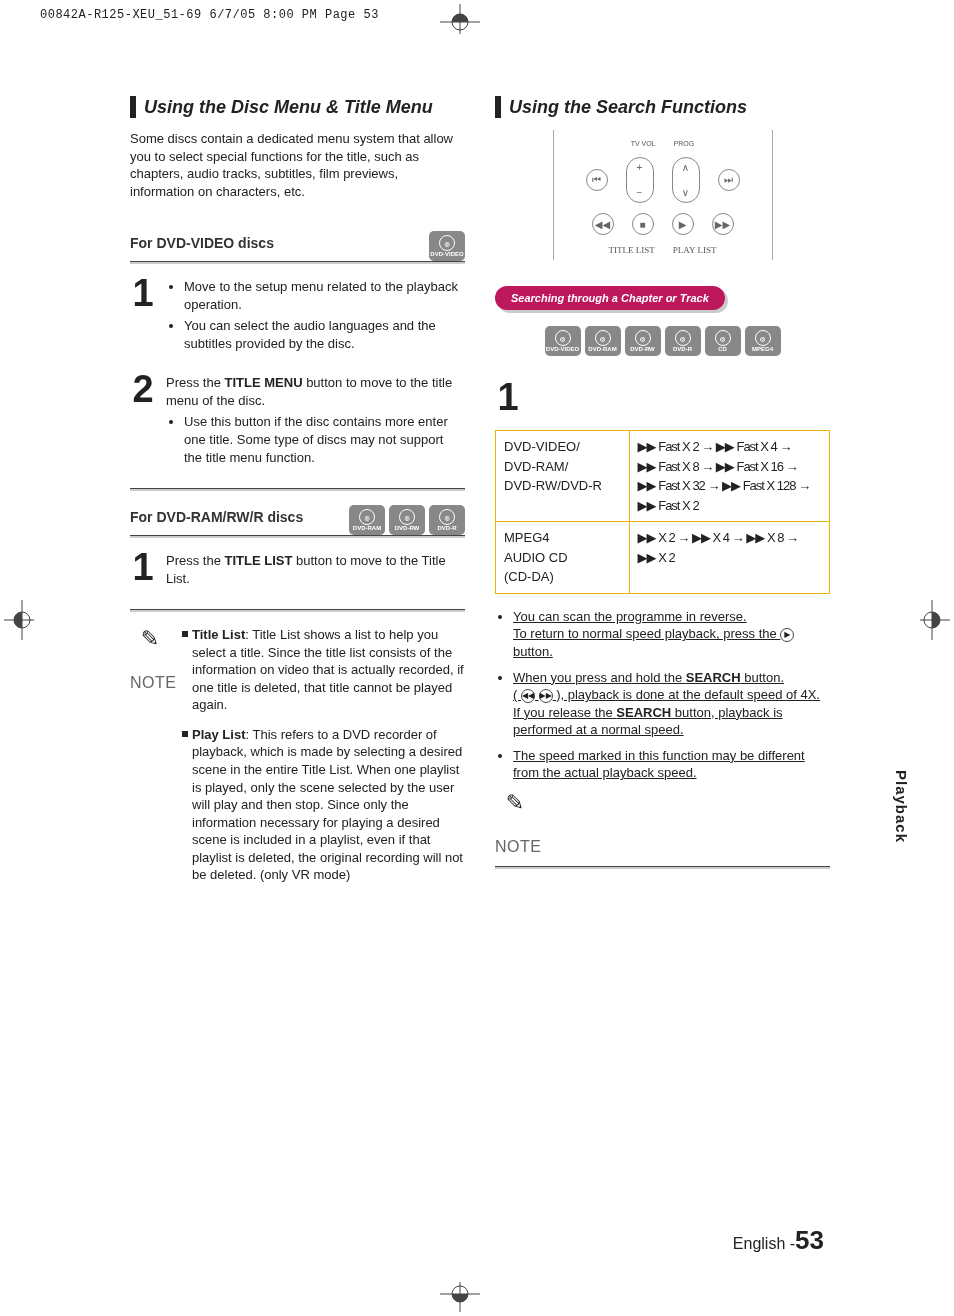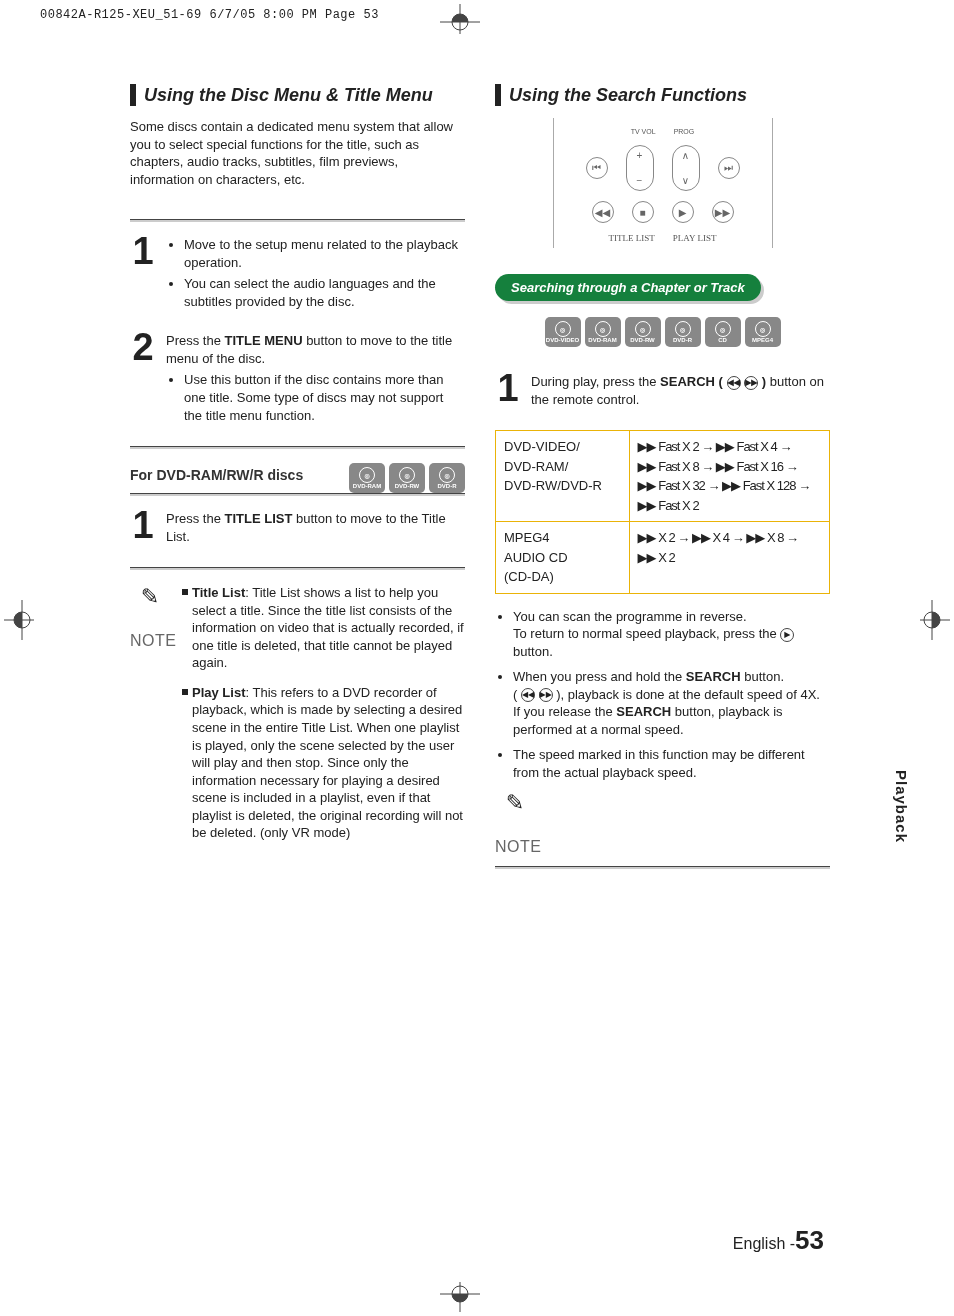--- a/index.html
+++ b/index.html
@@ -37,21 +37,21 @@
     top: 600px; left: 4px;
     width: 30px; height: 40px;
   }
   .reg-right {
     position: absolute;
     top: 600px; right: 4px;
     width: 30px; height: 40px;
   }
   .page {
     position: absolute;
-    top: 84px;
+    top: 96px;
     left: 130px;
     width: 700px;
     display: flex;
     gap: 30px;
   }
   .col { flex: 1; }
   .section-title {
     display: flex;
     align-items: center;
     gap: 8px;
@@ -122,28 +122,28 @@
     align-items: flex-start;
   }
   .note-icon-col { width: 40px; text-align:center; flex-shrink:0; }
   .note-icon { font-size: 22px; }
   .note-label { font-size: 16px; color:#666; letter-spacing:0.5px;margin-top:22px; }
   .note-list { flex:1; list-style: none; }
   .note-list > li { margin-bottom: 12px; display:flex; gap:4px; }
   .note-list .sq { width:6px;height:6px;background:#222;flex-shrink:0;margin-top:5px; }
   .note-list .nl-body { flex:1; line-height:1.35; }
   .note-list .nl-label { font-weight:bold; }
-  .plain-bullets { list-style: disc; padding-left: 18px; }
+  .plain-bullets { list-style: disc; padding-left: 18px; text-decoration: underline; }
   .plain-bullets li { margin-bottom: 8px; line-height:1.35; }
   .pill {
-    background: #15803d;
+    background: #be185d;
     color: #fff;
     font-style: italic;
     font-weight: bold;
-    font-size: 13px;
+    font-size: 11px;
     padding: 6px 16px;
     border-radius: 16px;
     display: inline-block;
     box-shadow: 3px 3px 0 #ccc;
     margin: 16px 0;
   }
   .remote-diagram {
     width: 220px; height: 130px;
     margin: 10px auto 10px;
     position: relative;
@@ -222,40 +222,49 @@
 
 <div class="page">
 
   <div class="col">
     <div class="section-title">
       <span class="bar"></span>
       <span>Using the Disc Menu &amp; Title Menu</span>
     </div>
     <p class="intro">Some discs contain a dedicated menu system that allow you to select special functions for the title, such as chapters, audio tracks, subtitles, film previews, information on characters, etc.</p>
 
+    <div class="sub-head-row">
+      <div class="sub-head">For DVD-VIDEO discs</div>
+      <div class="badge-row">
+        <div class="disc-badge">
+            <span class="circ">◎</span>
+            <span>DVD-VIDEO</span>
+          </div>
+      </div>
+    </div>
     <div class="rule"></div>
 
     <div class="step">
       <div class="step-num">1</div>
       <div class="step-body">
         <ul>
           <li>Move to the setup menu related to the playback operation.</li>
           <li>You can select the audio languages and the subtitles provided by the disc.</li>
         </ul>
       </div>
     </div>
 
     <div class="step">
       <div class="step-num">2</div>
       <div class="step-body">
         <p class="lead">
           <span>Press the </span><b>TITLE MENU</b><span> button to move to the title menu of the disc.</span>
         </p>
         <ul>
-          <li>Use this button if the disc contains more than one title. Some type of discs may not support the title menu function.</li>
+          <li>Use this button if the disc contains more enter one title. Some type of discs may not support the title menu function.</li>
         </ul>
       </div>
     </div>
     <div class="rule"></div>
 
     <div class="sub-head-row">
       <div class="sub-head">For DVD-RAM/RW/R discs</div>
       <div class="badge-row">
         <div class="disc-badge">
             <span class="circ">◎</span>
@@ -360,25 +369,20 @@
           <span>CD</span>
         </div>
       <div class="disc-badge">
           <span class="circ">◎</span>
           <span>MPEG4</span>
         </div>
     </div>
 
     <div class="step">
       <div class="step-num">1</div>
-      <div class="step-body">
-        <p class="lead">
-          <span>During play, press the </span><b><span>SEARCH (</span> <span class="circ-btn">◀◀</span> <span class="circ-btn">▶▶</span> <span>)</span></b><span> button on the remote control.</span>
-        </p>
-      </div>
     </div>
 
     <table class="speed-table">
       <tbody>
           <tr>
         <td style="width:40%">
           <span>DVD-VIDEO/</span><br>
           <span>DVD-RAM/</span><br>
           <span>DVD-RW/DVD-R</span>
         </td>

